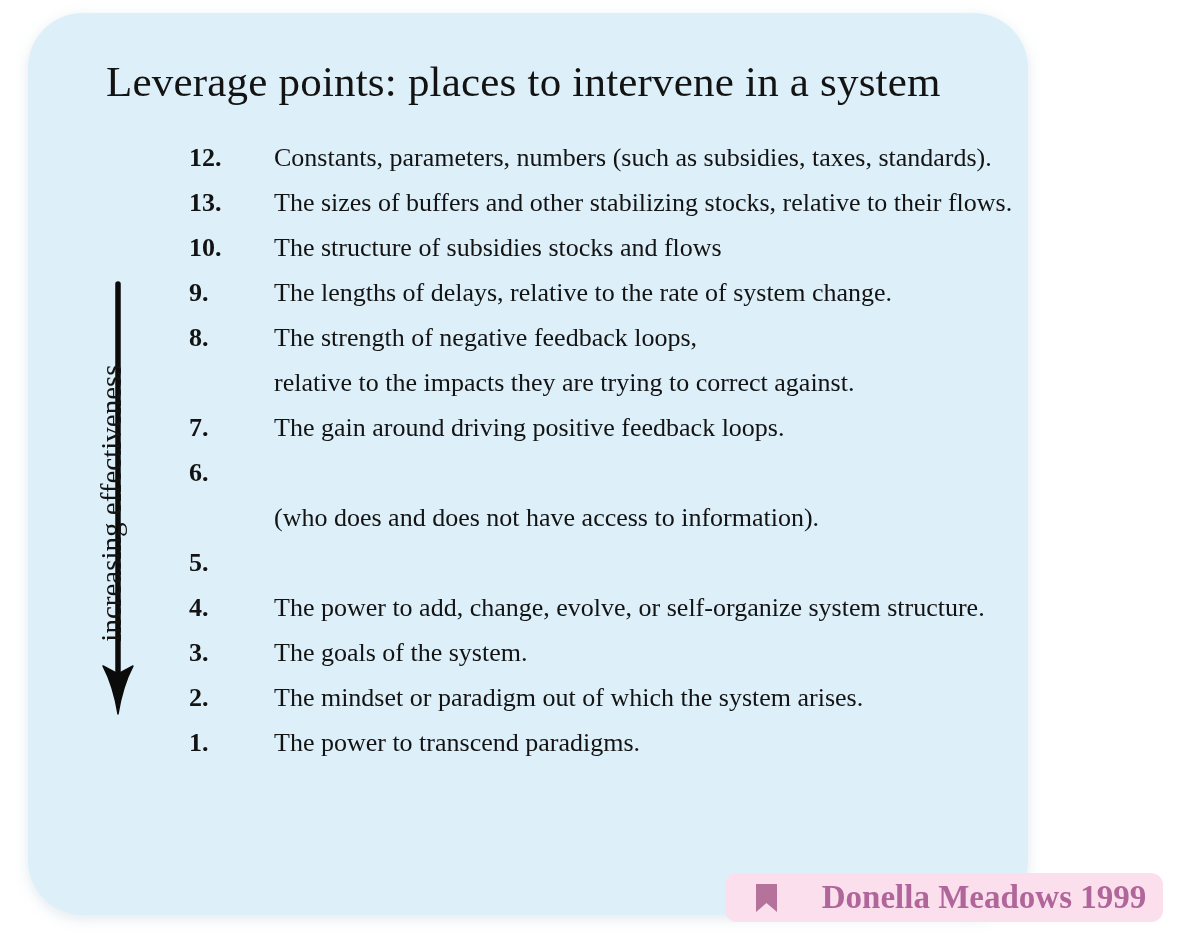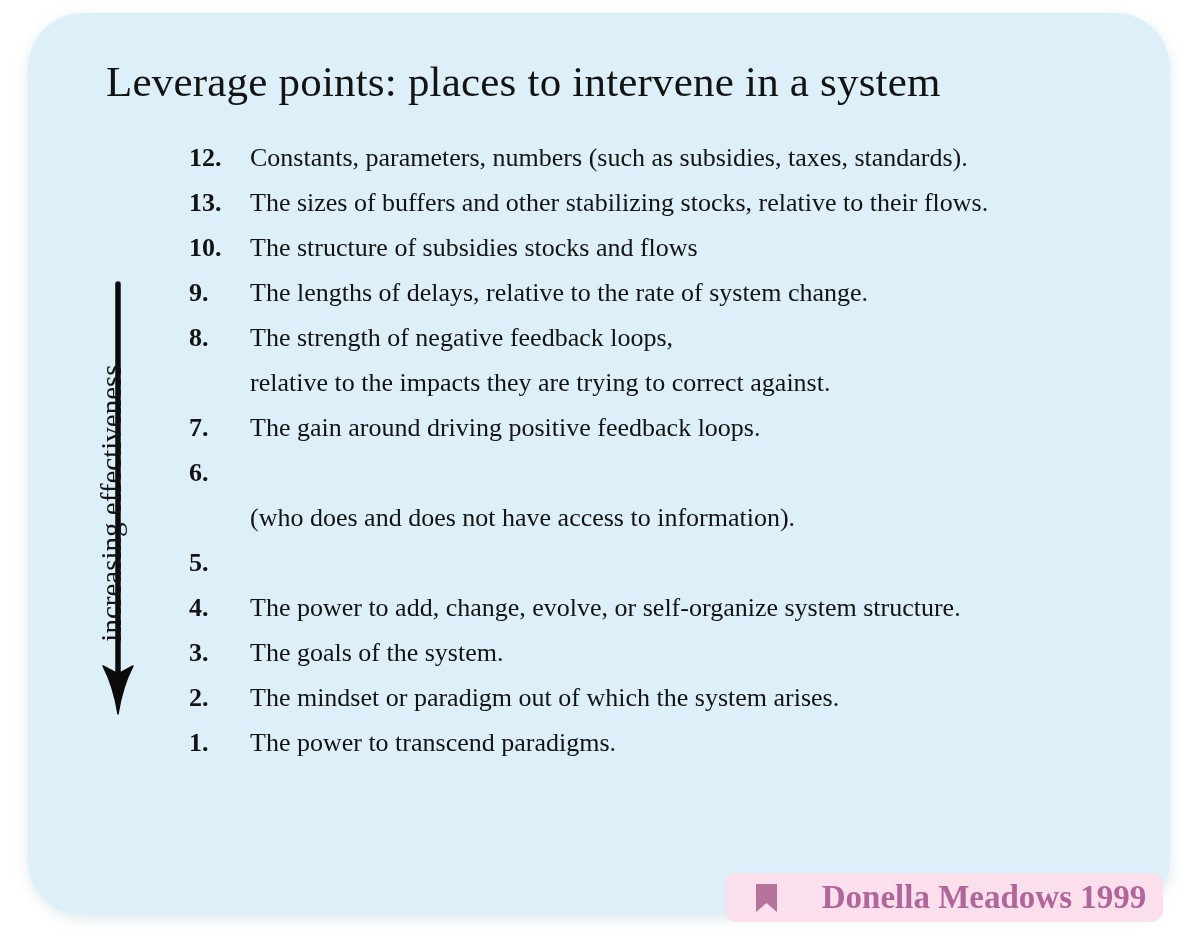--- a/index.html
+++ b/index.html
@@ -16,21 +16,21 @@
     width: 1200px;
     height: 937px;
     background: var(--page-bg);
     overflow: hidden;
     font-family: "Liberation Serif", "DejaVu Serif", serif;
     color: var(--text);
   }
   .card {
     position: absolute;
     left: 28px; top: 13px;
-    width: 1142px; height: 902px;
+    width: 1000px; height: 902px;
     background: var(--card-bg);
     border-radius: 55px;
     box-shadow: 0 4px 14px rgba(140, 170, 190, 0.25);
   }
   .title {
     position: absolute;
     left: 78px; top: 44px;
     font-size: 43px;
     font-weight: 500;
     letter-spacing: 0.2px;
@@ -40,20 +40,21 @@
     position: absolute;
     left: 161px; top: 130px;
     width: 960px;
   }
   .row {
     display: flex;
     align-items: baseline;
     height: 45px;
     font-size: 26px;
     white-space: nowrap;
+    gap: 24px;
   }
   .row .num {
     width: 61px;
     flex: 0 0 61px;
     font-weight: bold;
   }
   .arrow-svg {
     position: absolute;
     left: 0; top: 0;
     pointer-events: none;

